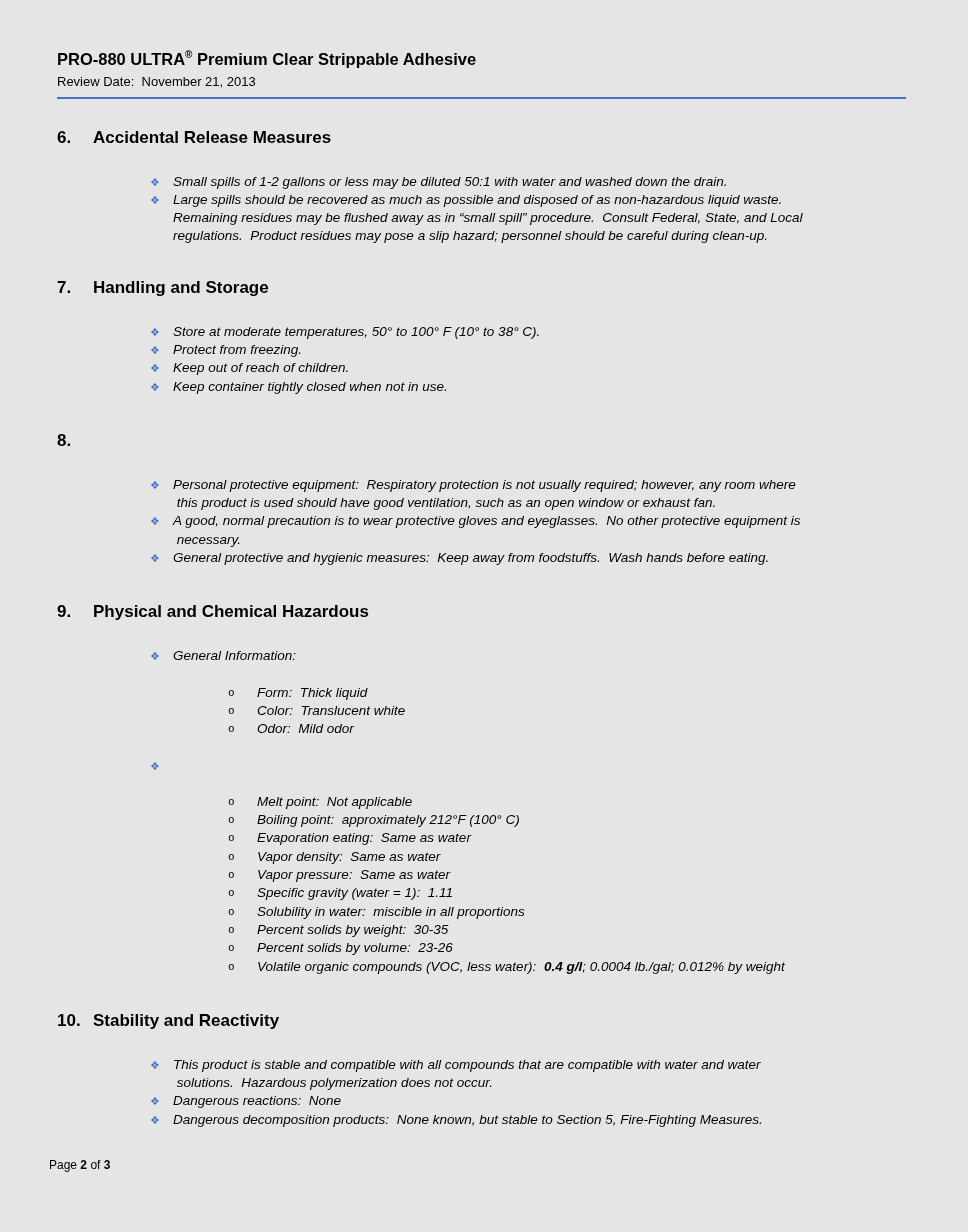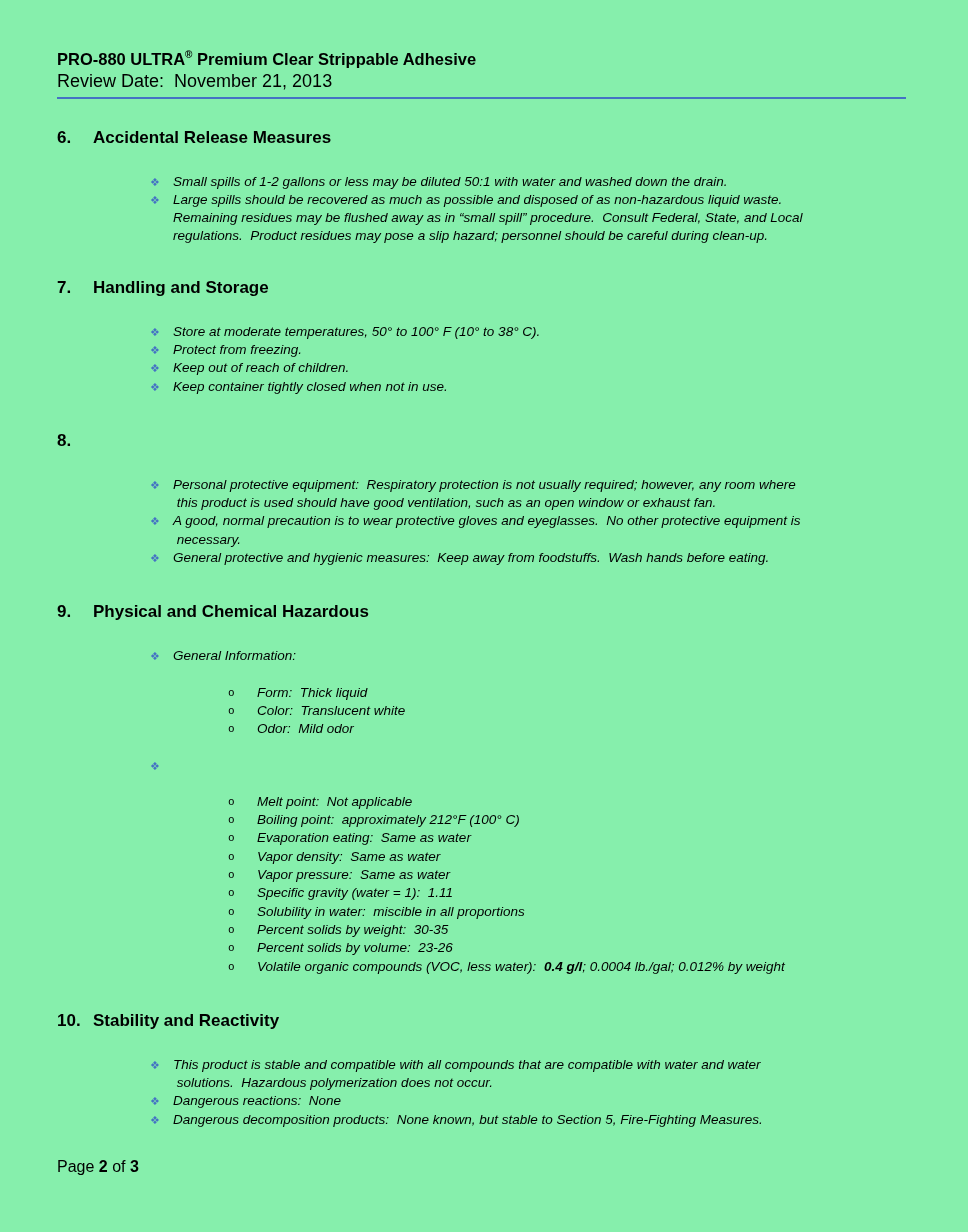--- a/index.html
+++ b/index.html
@@ -1,34 +1,34 @@
 <!DOCTYPE html>
 <html><head>
 <meta charset="utf-8">
 <style>
   html,body{margin:0;padding:0;background:#fff;}
   .page{
-    width:968px;height:1232px;background:#86efac;position:relative;
+    width:968px;height:1232px;background:#e5e5e5;position:relative;
     box-sizing:border-box;padding:44px 62px 0 57px;overflow:hidden;
     font-family:"Liberation Sans",sans-serif;font-size:13.5px;color:#000;
   }
   .title{font-size:16.5px;font-weight:700;line-height:21px;white-space:pre-wrap;}
   .title sup{font-size:10px;}
-  .review{font-size:18px;margin-top:3px;line-height:17px;white-space:pre-wrap;}
+  .review{font-size:13px;margin-top:3px;line-height:17px;white-space:pre-wrap;}
   .rule{height:2px;background:#4472C4;margin-top:7px;}
   .h{display:flex;font-size:17px;font-weight:700;line-height:22px;}
   .num{width:36px;flex:none;}
   .mt28{margin-top:28px;} .mt31{margin-top:31px;} .mt34{margin-top:34px;}
   .blist{margin-top:24px;}
   .brow,.srow{display:flex;line-height:18.3px;align-items:flex-start;}
   .dia{width:23px;flex:none;margin-left:93px;color:#4472C4;font-size:11px;line-height:18.3px;}
   .o{width:29px;flex:none;margin-left:171px;font-family:"DejaVu Sans Mono",monospace;font-size:11px;line-height:18.3px;}
   .btext{white-space:pre-wrap;flex:1;font-style:italic;}
   .m18{margin-top:18px;}
-  .footer{position:absolute;left:57px;top:1158px;font-size:16px;white-space:pre-wrap;}
+  .footer{position:absolute;left:49px;top:1158px;font-size:12px;white-space:pre-wrap;}
 </style>
 </head>
 <body>
 
 <div class="page">
 
   <header>
     <div class="title"><span>PRO-880 ULTRA</span><sup>®</sup><span> Premium Clear Strippable Adhesive</span></div>
     <div class="review">Review Date:  November 21, 2013</div>
     <div class="rule"></div>

